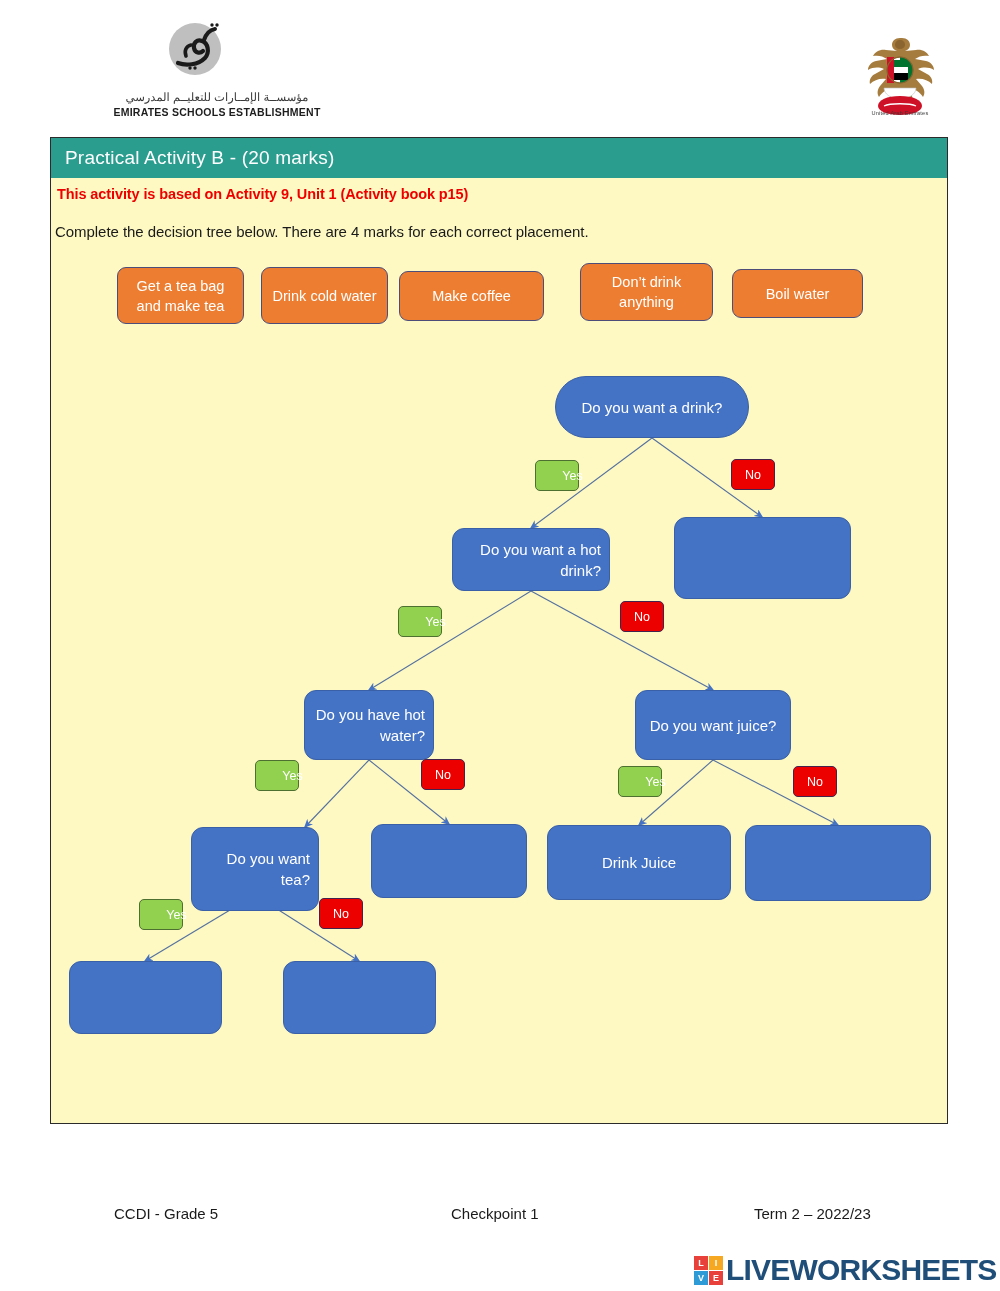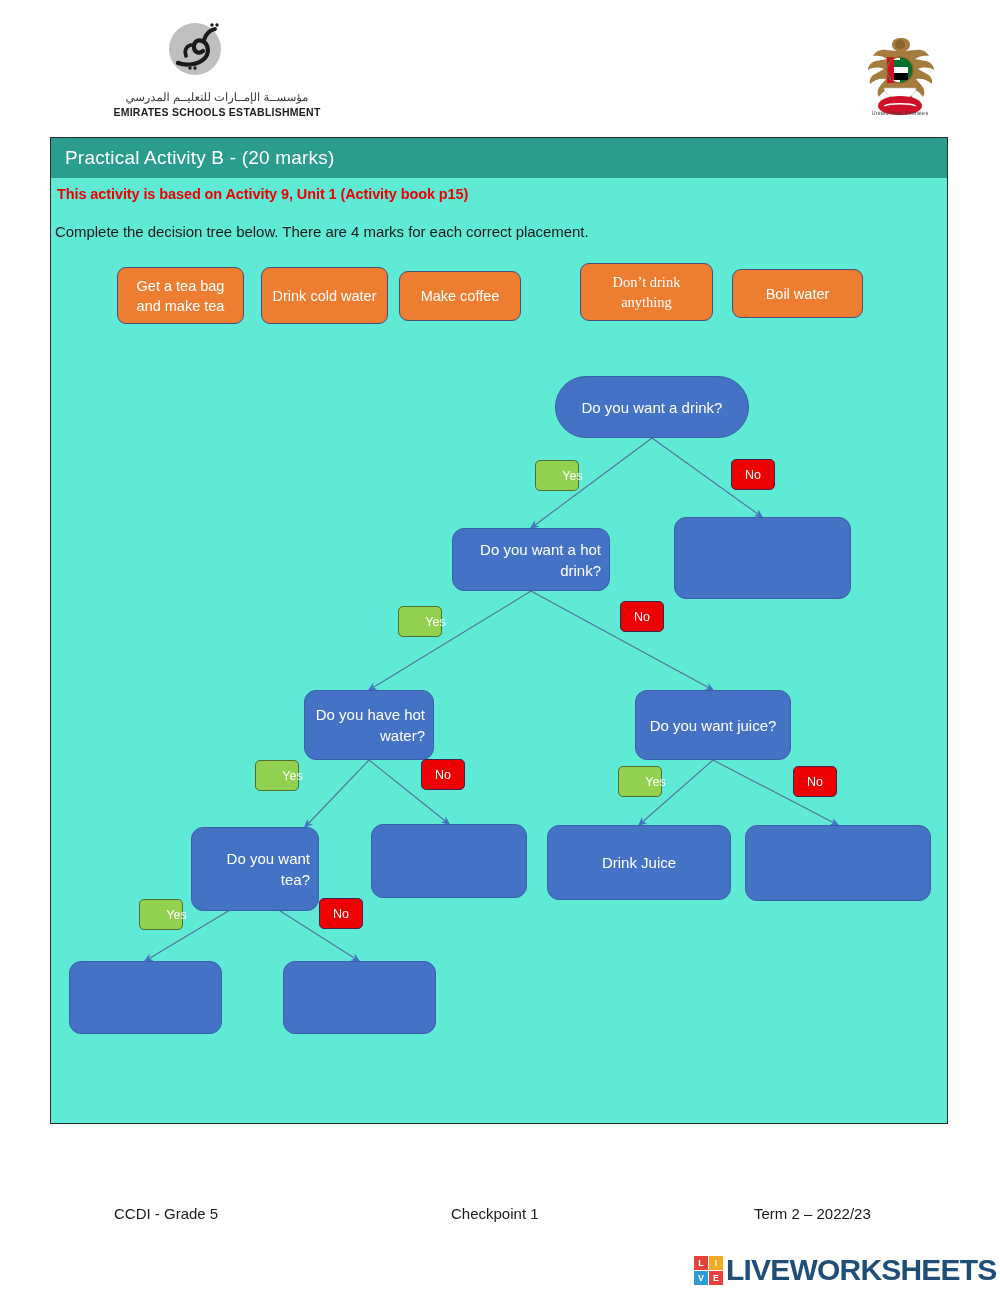--- a/index.html
+++ b/index.html
@@ -71,21 +71,21 @@
     letter-spacing: 0.2px;
   }
 
   
   #worksheet-frame {
     position: absolute;
     left: 50px; top: 137px;
     width: 898px; height: 987px;
     border: 1px solid #2b2b2b;
     box-sizing: border-box;
-    background: #5eead4;
+    background: #fef9c3;
   }
 
   #activity-header-bar {
     position: absolute;
     left: 0; top: 0;
     width: 896px; height: 40px;
     background: #2a9d8f;
     box-sizing: border-box;
   }
   #activity-header-title {
@@ -337,22 +337,22 @@
         <div class="edge-label yes" style="left: 204px; top: 622px;">Yes</div>
         <div class="edge-label no" style="left: 370px; top: 621px;">No</div>
         <div class="edge-label yes" style="left: 567px; top: 628px;">Yes</div>
         <div class="edge-label no" style="left: 742px; top: 628px;">No</div>
         <div class="edge-label yes" style="left: 88px; top: 761px;">Yes</div>
         <div class="edge-label no" style="left: 268px; top: 760px;">No</div>
       </div>
     <div id="tile-group">
         <div class="drag-tile" style="left: 66px; top: 129px; width: 127px; height: 57px; background: rgb(237, 125, 49);">Get a tea bag and make tea</div>
         <div class="drag-tile" style="left: 210px; top: 129px; width: 127px; height: 57px; background: rgb(237, 125, 49);">Drink cold water</div>
-        <div class="drag-tile" style="left: 348px; top: 133px; width: 122px; height: 50px; background: rgb(237, 125, 49);">Make coffee</div>
-        <div class="drag-tile" style="left: 529px; top: 125px; width: 133px; height: 58px; background: rgb(237, 125, 49); font-family: Liberation Serif, serif;">Don’t drink anything</div>
+        <div class="drag-tile" style="left: 348px; top: 133px; width: 145px; height: 50px; background: rgb(237, 125, 49);">Make coffee</div>
+        <div class="drag-tile" style="left: 529px; top: 125px; width: 133px; height: 58px; background: rgb(237, 125, 49);">Don’t drink anything</div>
         <div class="drag-tile" style="left: 681px; top: 131px; width: 131px; height: 49px; background: rgb(237, 125, 49);">Boil water</div>
       </div>
   </div>
 </div>
 
 <div id="page-footer">
   <div id="footer-left">CCDI - Grade 5</div>
   <div id="footer-center">Checkpoint 1</div>
   <div id="footer-right">Term 2 – 2022/23</div>
 </div>

